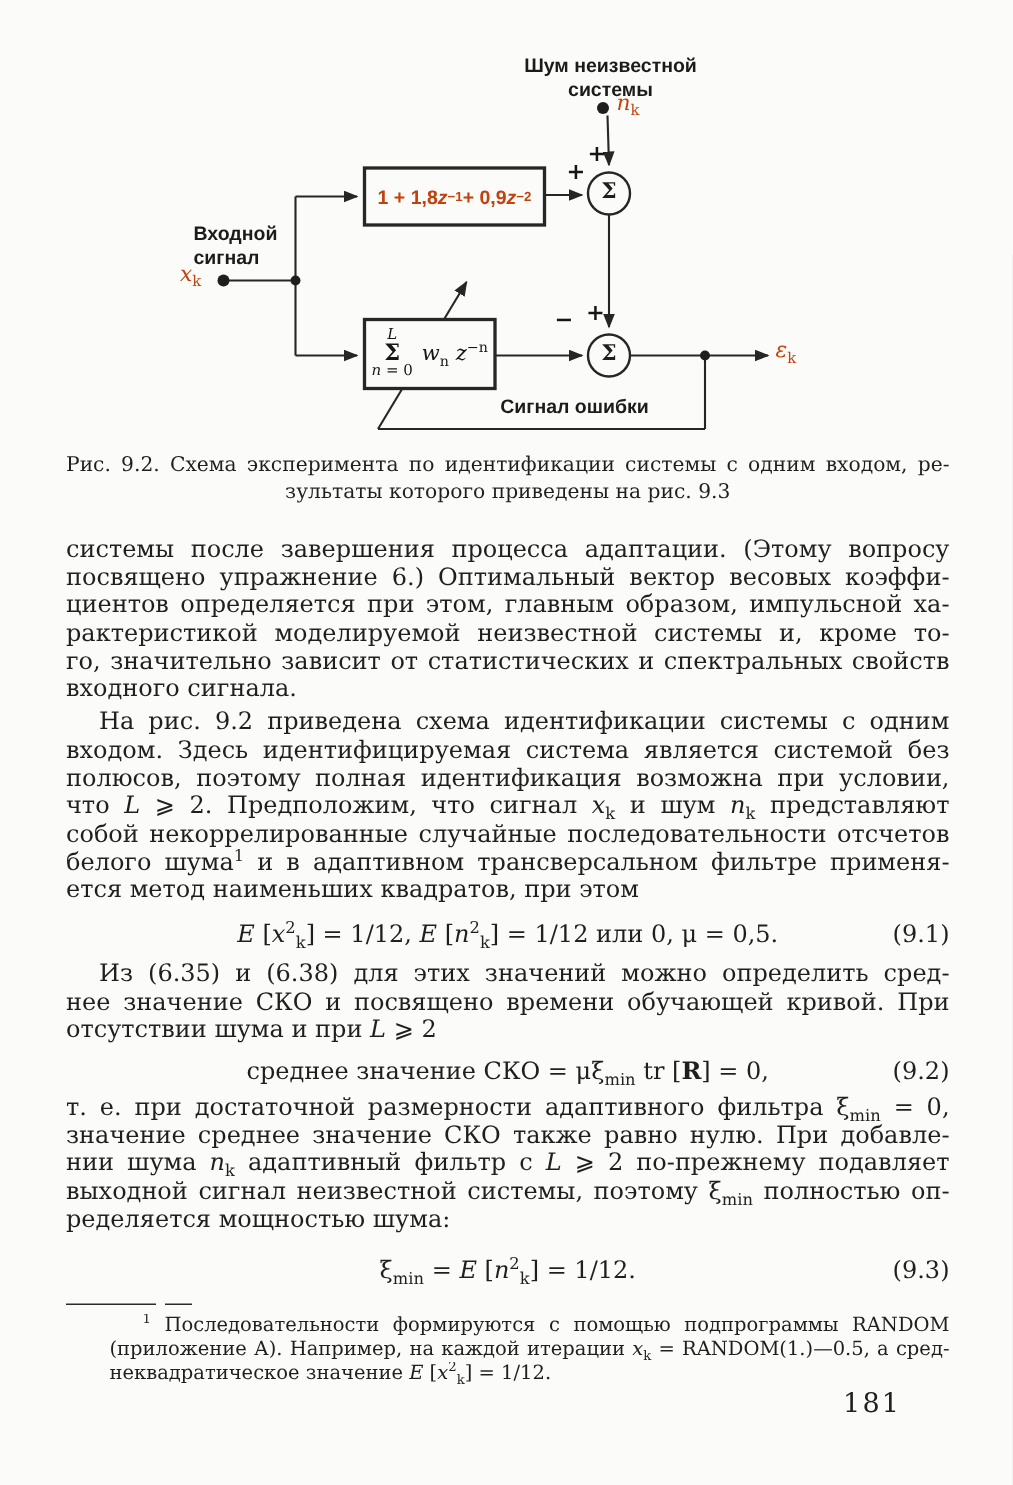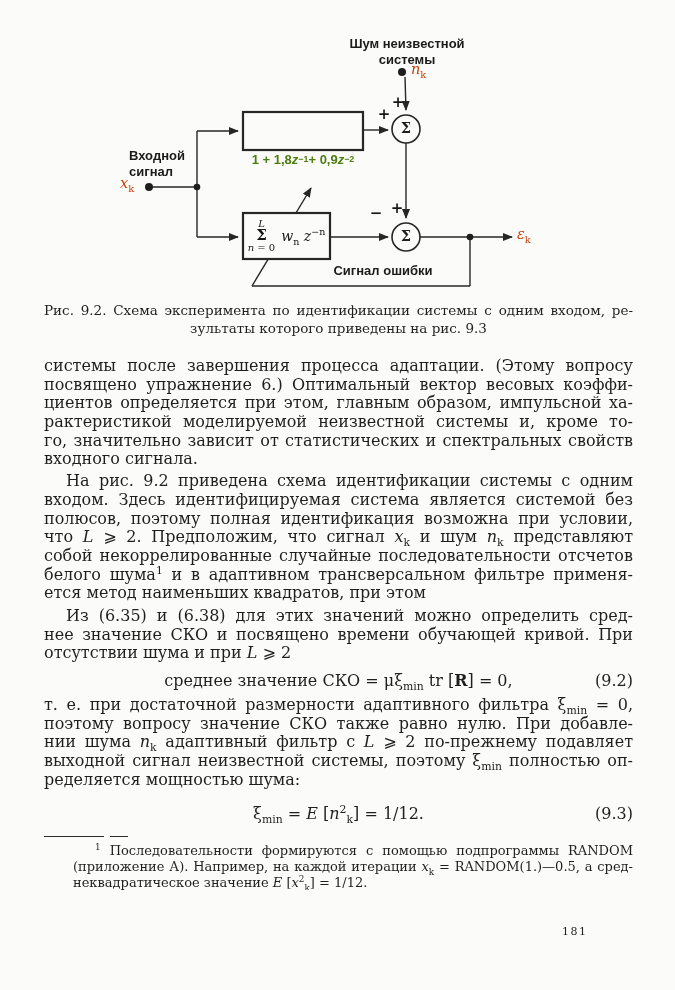--- a/index.html
+++ b/index.html
@@ -11,21 +11,21 @@
   
   .figure { position:absolute; left:0; top:0; width:675px; height:300px; }
   .figure svg { position:absolute; left:0; top:0; }
   .fig-label {
     position:absolute; font-family:"Liberation Sans","DejaVu Sans",sans-serif;
     font-weight:700; font-size:13px; line-height:16px; color:#1b1b1b;
   }
   .fig-formula {
     position:absolute; display:flex; align-items:center; justify-content:center;
     font-family:"Liberation Sans","DejaVu Sans",sans-serif; font-weight:600;
-    font-size:13px; color:#4d7c0f;margin-top:28px;
+    font-size:13px; color:#c2410c;
   }
   .fig-math { position:absolute; font-size:14.5px; color:#c2410c; }
   .noise-label { left:330px; top:36px; width:154px; text-align:center; }
   .nk    { left:411px; top:61px; }
   .xk    { left:120px; top:175px; }
   .eps   { left:517px; top:226px; }
   .input-label { left:129px; top:148px; }
   .err-label   { left:318px; top:263px; width:130px; text-align:center; }
   .sys-block-label { left:243px; top:112px; width:120px; height:38px; }
   .sum-sym { position:absolute; width:28px; text-align:center; font-size:14.5px; font-weight:700; }
@@ -73,21 +73,21 @@
   
   .fn-rule { margin-top:7px; height:4px; display:flex; gap:6px; align-items:center; }
   .fn-rule .seg { height:0; border-top:1.8px solid #2c2c2c; }
   .fn-rule .seg1 { width:60px; }
   .fn-rule .seg2 { width:18px; }
   .footnote { margin-top:5px; font-size:13px;margin-left:29px; }
   .fl { height:15.6px; line-height:15.6px; overflow:hidden;
         text-align:justify; text-align-last:justify; }
   .fl.last  { text-align-last:left; }
   .fl.first { text-indent:22px; }
-  .folio { position:absolute; left:562px; top:925px; font-size:11px; letter-spacing:1.5px; }
+  .folio { position:absolute; left:562px; top:925px; font-size:18px; letter-spacing:1.5px; }
 </style>
 </head>
 <body>
 
 <div class="page">
 
   <div class="figure">
     <svg width="675" height="300" viewBox="0 0 675 300">
       <defs>
         <marker id="ah" markerUnits="userSpaceOnUse" markerWidth="10" markerHeight="8" refX="9" refY="4" orient="auto">
@@ -175,35 +175,39 @@
     <div class="para-2">
       <div class="bl first">На рис. 9.2 приведена схема идентификации системы с одним</div>
       <div class="bl">входом. Здесь идентифицируемая система является системой без</div>
       <div class="bl">полюсов, поэтому полная идентификация возможна при условии,</div>
       <div class="bl">что <i>L</i> ⩾ 2. Предположим, что сигнал <i>x</i><sub>k</sub> и шум <i>n</i><sub>k</sub> представляют</div>
       <div class="bl">собой некоррелированные случайные последовательности отсчетов</div>
       <div class="bl">белого шума<sup>1</sup> и в адаптивном трансверсальном фильтре применя-</div>
       <div class="bl last">ется метод наименьших квадратов, при этом</div>
     </div>
 
+    <div class="eq eq-1">
+      <span class="eq-f"><i>E</i> [<i>x</i><sup>2</sup><sub>k</sub>] = 1/12,  <i>E</i> [<i>n</i><sup>2</sup><sub>k</sub>] = 1/12 или 0,  μ = 0,5.</span>
+      <span class="eq-n">(9.1)</span>
+    </div>
 
     <div class="para-3">
       <div class="bl first">Из (6.35) и (6.38) для этих значений можно определить сред-</div>
       <div class="bl">нее значение СКО и посвящено времени обучающей кривой. При</div>
       <div class="bl last">отсутствии шума и при <i>L</i> ⩾ 2</div>
     </div>
 
     <div class="eq eq-2">
       <span class="eq-f">среднее значение СКО = μξ<sub>min</sub> tr [<b>R</b>] = 0,</span>
       <span class="eq-n">(9.2)</span>
     </div>
 
     <div class="para-4">
       <div class="bl">т. е. при достаточной размерности адаптивного фильтра ξ<sub>min</sub> = 0,</div>
-      <div class="bl">поэтому вопросу значение СКО также равно нулю. При добавле-</div>
+      <div class="bl">значение среднее значение СКО также равно нулю. При добавле-</div>
       <div class="bl">нии шума <i>n</i><sub>k</sub> адаптивный фильтр с <i>L</i> ⩾ 2 по-прежнему подавляет</div>
       <div class="bl">выходной сигнал неизвестной системы, поэтому ξ<sub>min</sub> полностью оп-</div>
       <div class="bl last">ределяется мощностью шума:</div>
     </div>
 
     <div class="eq eq-3">
       <span class="eq-f">ξ<sub>min</sub> = <i>E</i> [<i>n</i><sup>2</sup><sub>k</sub>] = 1/12.</span>
       <span class="eq-n">(9.3)</span>
     </div>
 

